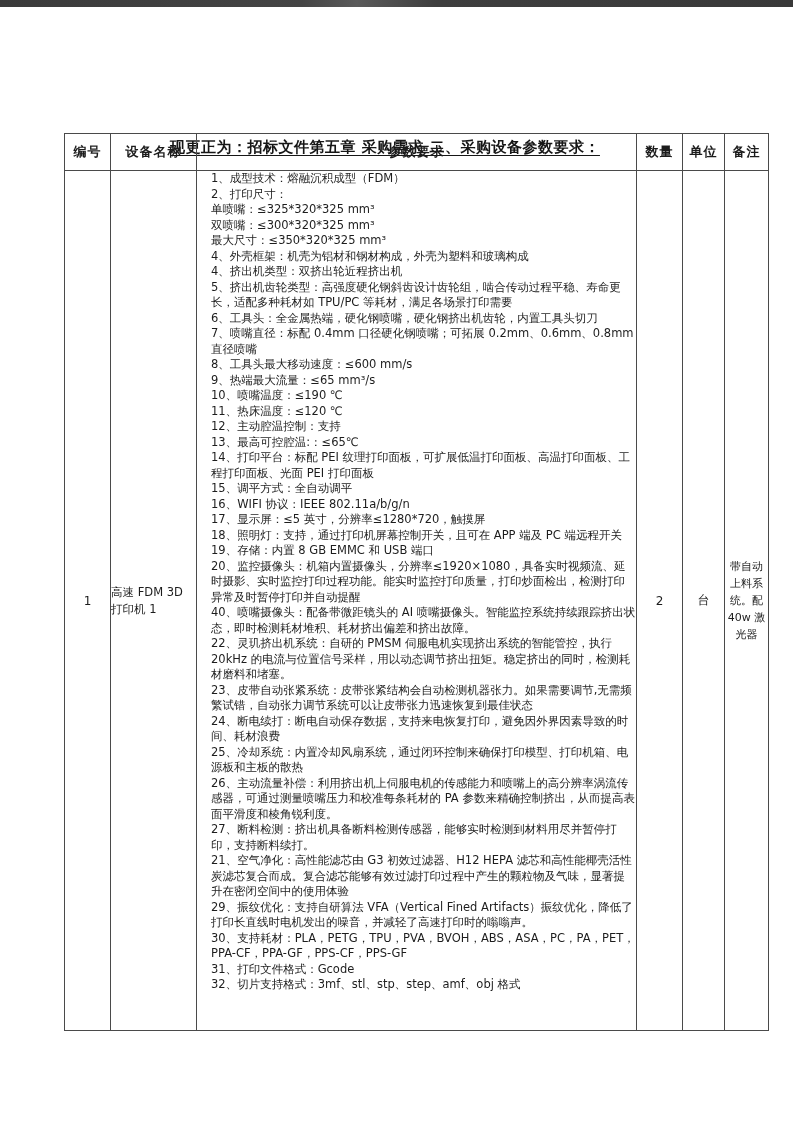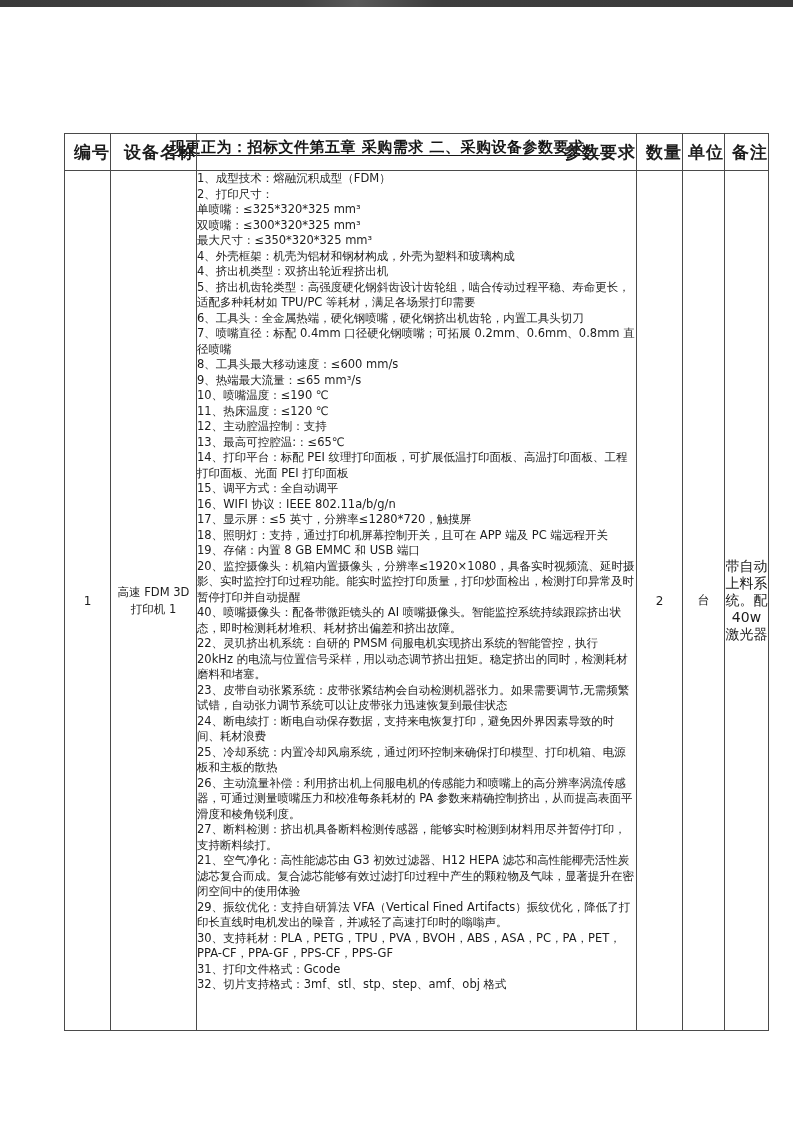--- a/index.html
+++ b/index.html
@@ -40,57 +40,57 @@
   table.spec-table col.c2 { width: 440px; }
   table.spec-table col.c3 { width: 46px; }
   table.spec-table col.c4 { width: 42px; }
   table.spec-table col.c5 { width: 44px; }
   table.spec-table th, table.spec-table td {
     border: 1px solid #4a4a4a;
     padding: 0;
   }
   table.spec-table thead th {
     height: 36px;
-    font-size: 17px;
+    font-size: 13px;
     font-weight: 600;
-    text-align: right;
+    text-align: center;
     vertical-align: middle;
     color: #1c1c1c;
     letter-spacing: 1px;
   }
   tr.body-row { height: 860px; }
   td.c-no, td.c-qty, td.c-unit {
     text-align: center;
     vertical-align: middle;
     font-size: 12px;
   }
   td.c-name {
-    text-align: center;
     vertical-align: middle;
     font-size: 11.5px;
     padding: 0 5px;
     line-height: 17px;
   }
   td.c-remark {
     text-align: center;
     vertical-align: middle;
-    font-size: 14px;
+    font-size: 11px;
     padding: 0 4px;
     line-height: 17px;
   }
   td.c-params {
     vertical-align: top;
     padding: 5px 9px 4px 10px;
   }
   .param-line {
     font-size: 11.5px;
     line-height: 15.5px;
     text-align: left;
     color: #1d1d1d;
     word-break: break-word;
+    margin-left: 14px;
   }
 </style>
 </head>
 <body>
 
 <div class="scan-strip"></div>
 
 <div class="doc-title">现更正为：招标文件第五章 采购需求 二、采购设备参数要求：</div>
 
 <table class="spec-table">

